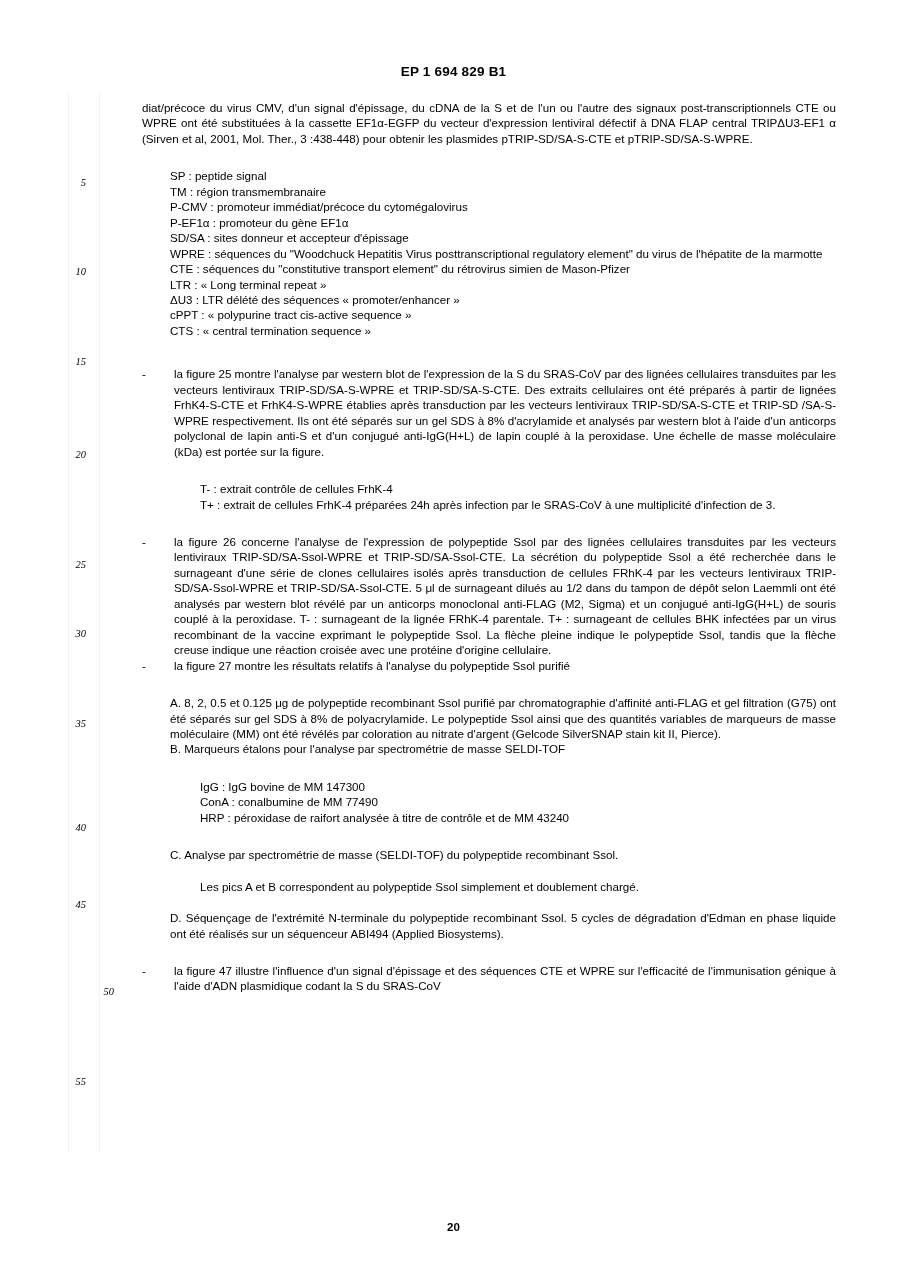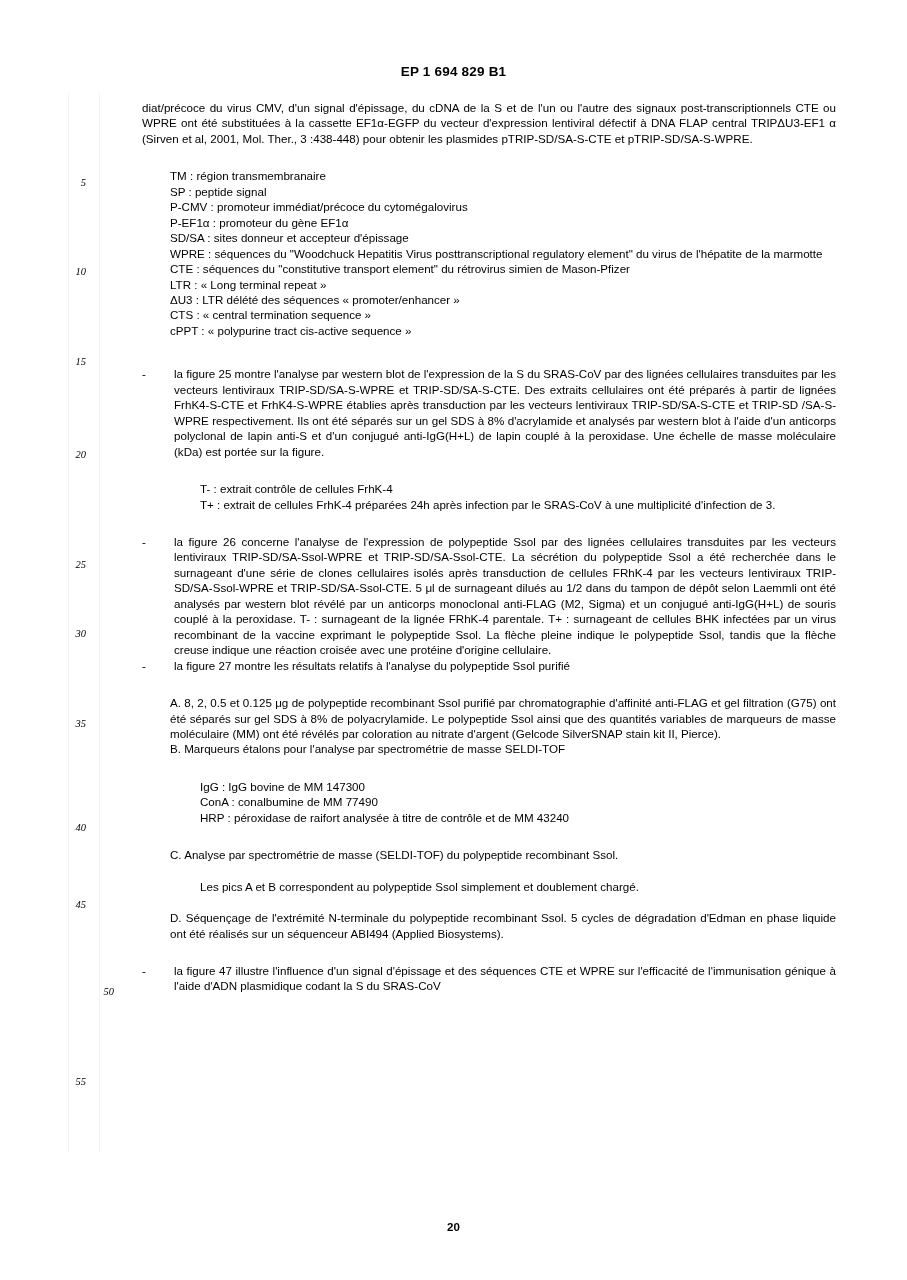--- a/index.html
+++ b/index.html
@@ -149,31 +149,31 @@
       <div class="line-number" style="top: 1077px; font-style: italic;">55</div>
     </div>
 
   <div class="column">
 
     <p class="blk">diat/précoce du virus CMV, d'un signal d'épissage, du cDNA de la S et de l'un ou l'autre des signaux post-transcriptionnels CTE ou WPRE ont été substituées à la cassette EF1α-EGFP du vecteur d'expression lentiviral défectif à DNA FLAP central TRIPΔU3-EF1 α (Sirven et al, 2001, Mol. Ther., 3 :438-448) pour obtenir les plasmides pTRIP-SD/SA-S-CTE et pTRIP-SD/SA-S-WPRE.</p>
 
     <div class="gap-lg"></div>
 
     <div class="defs indent-1" id="abbreviations">
+        <div class="def-line">SP : peptide signal</div>
         <div class="def-line">TM : région transmembranaire</div>
-        <div class="def-line">SP : peptide signal</div>
         <div class="def-line">P-CMV : promoteur immédiat/précoce du cytomégalovirus</div>
         <div class="def-line">P-EF1α : promoteur du gène EF1α</div>
         <div class="def-line">SD/SA : sites donneur et accepteur d'épissage</div>
         <div class="def-line">WPRE : séquences du "Woodchuck Hepatitis Virus posttranscriptional regulatory element" du virus de l'hépatite de la marmotte</div>
         <div class="def-line">CTE : séquences du "constitutive transport element" du rétrovirus simien de Mason-Pfizer</div>
         <div class="def-line">LTR : « Long terminal repeat »</div>
         <div class="def-line">ΔU3 : LTR délété des séquences « promoter/enhancer »</div>
+        <div class="def-line">cPPT : « polypurine tract cis-active sequence »</div>
         <div class="def-line">CTS : « central termination sequence »</div>
-        <div class="def-line">cPPT : « polypurine tract cis-active sequence »</div>
       </div>
 
     <div class="gap-xl"></div>
 
     <div class="dash-item">
       <span class="dash">-</span>
       <p class="blk">la figure 25 montre l'analyse par western blot de l'expression de la S du SRAS-CoV par des lignées cellulaires transduites par les vecteurs lentiviraux TRIP-SD/SA-S-WPRE et TRIP-SD/SA-S-CTE. Des extraits cellulaires ont été préparés à partir de lignées FrhK4-S-CTE et FrhK4-S-WPRE établies après transduction par les vecteurs lentiviraux TRIP-SD/SA-S-CTE et TRIP-SD /SA-S-WPRE respectivement. Ils ont été séparés sur un gel SDS à 8% d'acrylamide et analysés par western blot à l'aide d'un anticorps polyclonal de lapin anti-S et d'un conjugué anti-IgG(H+L) de lapin couplé à la peroxidase. Une échelle de masse moléculaire (kDa) est portée sur la figure.</p>
     </div>
 
     <div class="gap-lg"></div>

